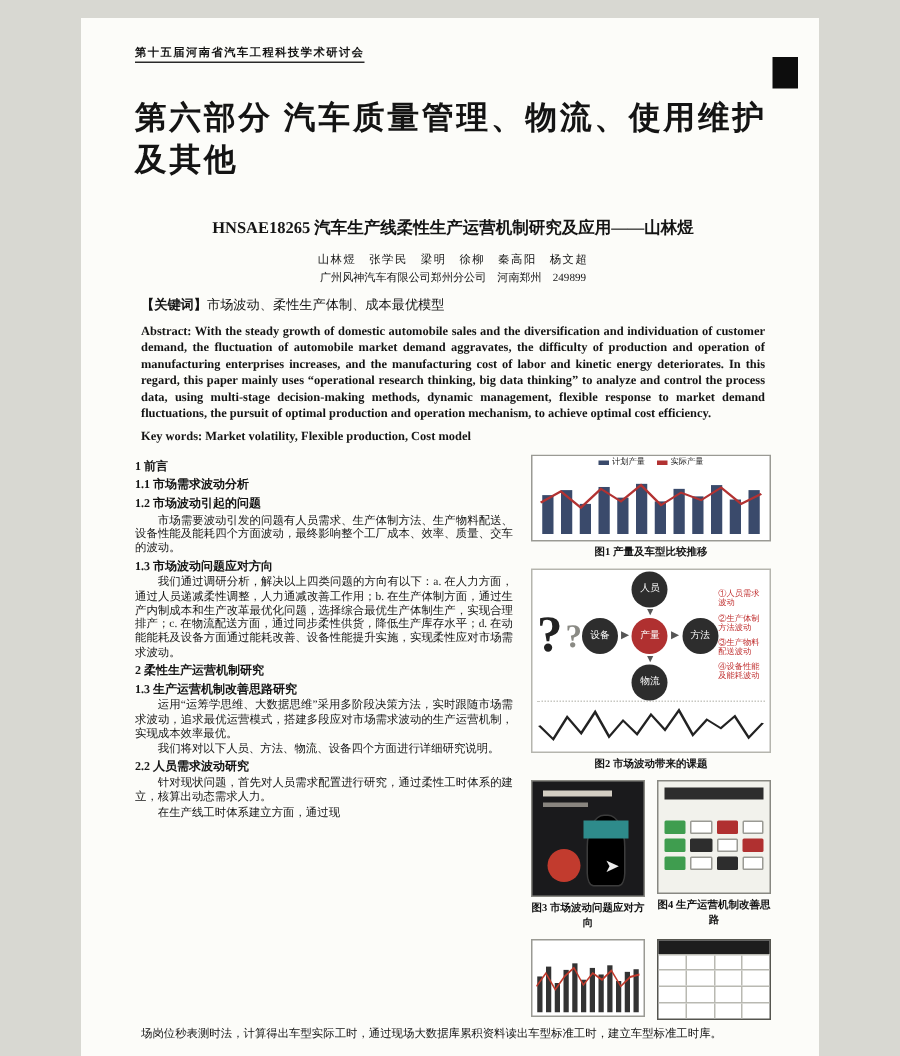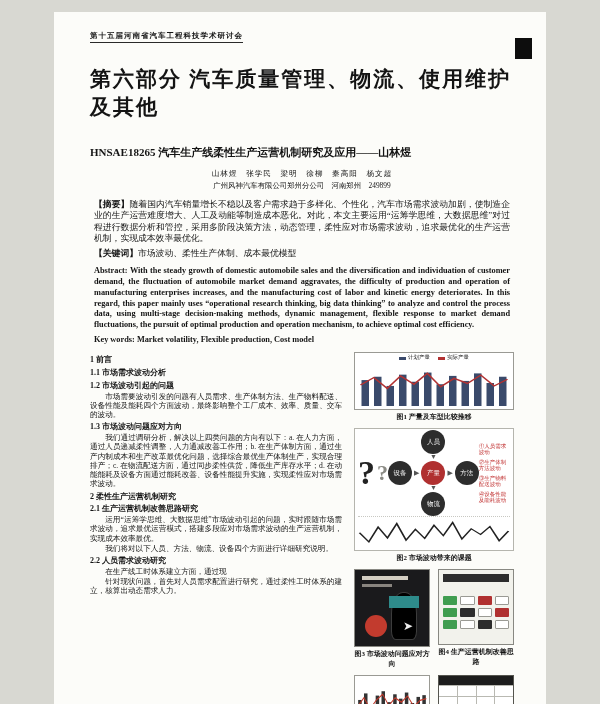--- a/index.html
+++ b/index.html
@@ -8,21 +8,21 @@
     background:#fcfcf9; color:#141414; box-sizing:border-box;
     padding:12px 32px 6px 36px; overflow:hidden;
     font-family:Liberation Serif, serif;
   }
   
   .conf-header { display:inline-block; font-size:7.5px; font-weight:bold;
     border-bottom:1px solid #2a2a2a; padding-bottom:1px; letter-spacing:1px; }
   .corner-mark { position:absolute; top:26px; right:14px; width:17px; height:21px; background:#0d0d0d; }
   
   .section-title { font-size:21px; font-weight:bold; margin:22px 0 24px; letter-spacing:2px; }
-  .paper-title { text-align:left; font-size:11px; font-weight:bold; margin:0 0 9px; }
+  .paper-title { text-align:center; font-size:11px; font-weight:bold; margin:0 0 9px; }
   .authors { text-align:center; font-size:7.6px; margin-bottom:2px; letter-spacing:1px; }
   .affiliation { text-align:center; font-size:7.4px; margin-bottom:8px; }
   
   .abs-zh { font-size:8.8px; line-height:1.3; text-align:justify; margin:0 4px 3px; }
   .kw-zh  { font-size:8.8px; margin:0 4px 6px; }
   .abs-en { font-size:8.3px; font-weight:bold; line-height:1.32; text-align:justify; margin:0 4px 4px; }
   .kw-en  { font-size:8.3px; font-weight:bold; margin:0 4px 8px; }
   .lbl { font-weight:bold; }
   
   .columns { display:flex; gap:12px; height:378px; overflow:hidden; }
@@ -91,47 +91,46 @@
   <div>
     <span class="conf-header">第十五届河南省汽车工程科技学术研讨会</span>
   </div>
   <div class="corner-mark"></div>
 
   <h1 class="section-title">第六部分 汽车质量管理、物流、使用维护及其他</h1>
   <h2 class="paper-title">HNSAE18265 汽车生产线柔性生产运营机制研究及应用——山林煜</h2>
   <div class="authors">山林煜　张学民　梁明　徐柳　秦高阳　杨文超</div>
   <div class="affiliation">广州风神汽车有限公司郑州分公司　河南郑州　249899</div>
 
-  <p class="abs-zh"><span class="lbl">【摘要】</span><span>随着国内汽车销量增长不稳以及客户需求趋于多样化、个性化，汽车市场需求波动加剧，使制造企业的生产运营难度增大、人工及动能等制造成本恶化。对此，本文主要运用“运筹学思维，大数据思维”对过程进行数据分析和管控，采用多阶段决策方法，动态管理，柔性应对市场需求波动，追求最优化的生产运营机制，实现成本效率最优化。</span></p>
   <p class="kw-zh"><span class="lbl">【关键词】</span><span>市场波动、柔性生产体制、成本最优模型</span></p>
   <p class="abs-en"><span class="lbl">Abstract:</span> <span>With the steady growth of domestic automobile sales and the diversification and individuation of customer demand, the fluctuation of automobile market demand aggravates, the difficulty of production and operation of manufacturing enterprises increases, and the manufacturing cost of labor and kinetic energy deteriorates. In this regard, this paper mainly uses “operational research thinking, big data thinking” to analyze and control the process data, using multi-stage decision-making methods, dynamic management, flexible response to market demand fluctuations, the pursuit of optimal production and operation mechanism, to achieve optimal cost efficiency.</span></p>
   <p class="kw-en"><span class="lbl">Key words:</span> <span>Market volatility, Flexible production, Cost model</span></p>
 
   <div class="columns">
 
     <div class="col-left">
       <div class="sec-h">1 前言</div>
 
       <div class="sec-h">1.1 市场需求波动分析</div>
 
       <div class="sec-h">1.2 市场波动引起的问题</div>
       <p>市场需要波动引发的问题有人员需求、生产体制方法、生产物料配送、设备性能及能耗四个方面波动，最终影响整个工厂成本、效率、质量、交车的波动。</p>
 
       <div class="sec-h">1.3 市场波动问题应对方向</div>
       <p>我们通过调研分析，解决以上四类问题的方向有以下：a. 在人力方面，通过人员递减柔性调整，人力通减改善工作用；b. 在生产体制方面，通过生产内制成本和生产改革最优化问题，选择综合最优生产体制生产，实现合理排产；c. 在物流配送方面，通过同步柔性供货，降低生产库存水平；d. 在动能能耗及设备方面通过能耗改善、设备性能提升实施，实现柔性应对市场需求波动。</p>
 
       <div class="sec-h">2 柔性生产运营机制研究</div>
 
-      <div class="sec-h">2.1 生产运营机制改善思路研究</div>
-      <p>运用“运筹学思维、大数据思维”市场波动引起的问题，实时跟随市场需求波动，追求最优运营模式，搭建多段应对市场需求波动的生产运营机制，实现成本效率最优。</p>
+      <div class="sec-h">1.3 生产运营机制改善思路研究</div>
+      <p>运用“运筹学思维、大数据思维”采用多阶段决策方法，实时跟随市场需求波动，追求最优运营模式，搭建多段应对市场需求波动的生产运营机制，实现成本效率最优。</p>
       <p>我们将对以下人员、方法、物流、设备四个方面进行详细研究说明。</p>
 
       <div class="sec-h">2.2 人员需求波动研究</div>
+      <p>针对现状问题，首先对人员需求配置进行研究，通过柔性工时体系的建立，核算出动态需求人力。</p>
       <p>在生产线工时体系建立方面，通过现</p>
-      <p>针对现状问题，首先对人员需求配置进行研究，通过柔性工时体系的建立，核算出动态需求人力。</p>
     </div>
 
     <div class="col-right">
 
       <figure>
         <div class="fig1-box">
           <div class="fig1-legend">
             <span class="legend-item">
                 <span class="sw sw-plan"></span>
                 <span>计划产量</span>

